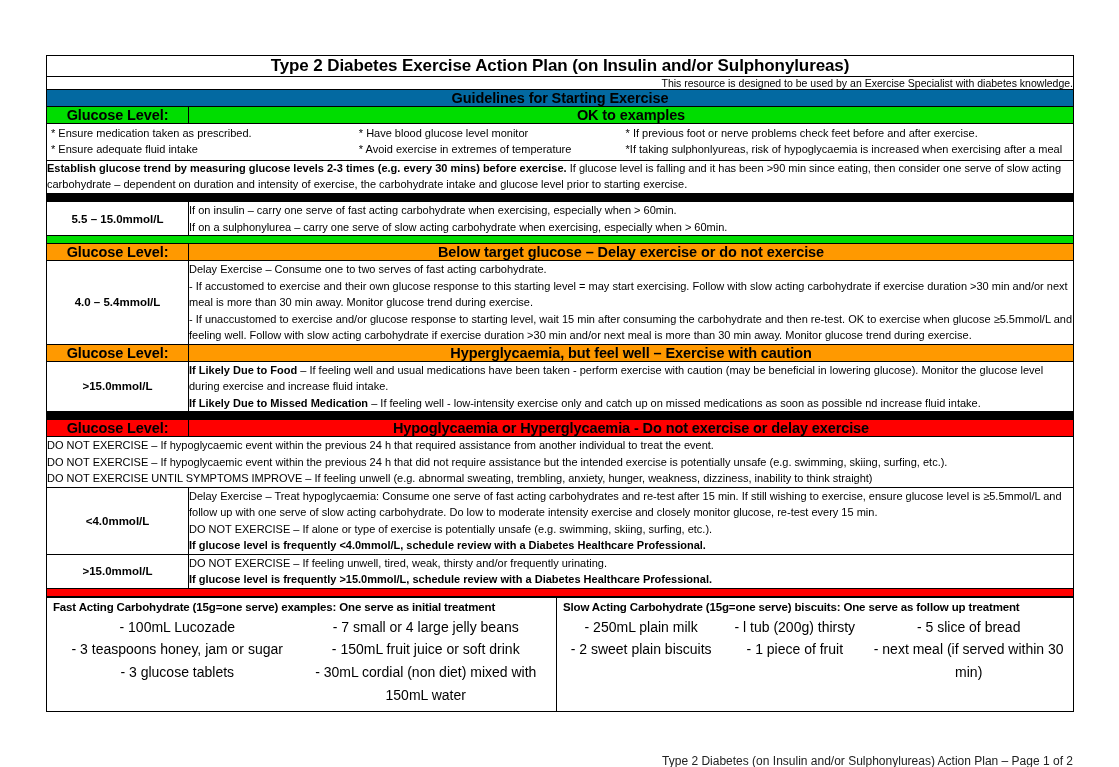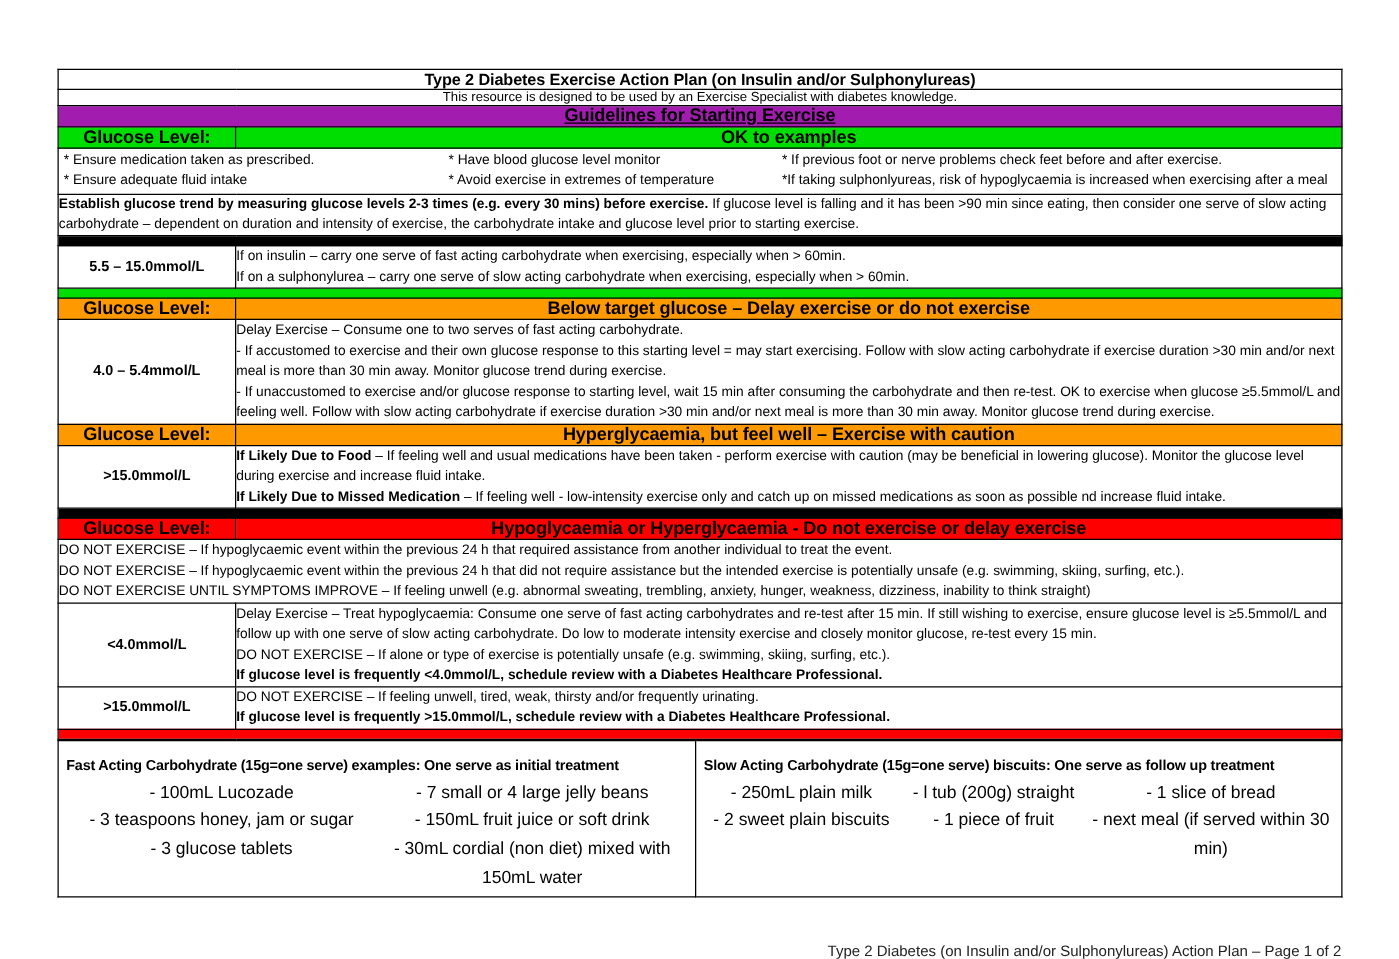--- a/index.html
+++ b/index.html
@@ -27,37 +27,37 @@
     table-layout: fixed;
   }
   table.doc td {
     border: 1px solid #000000;
     padding: 0;
     vertical-align: middle;
   }
   .title-cell {
     text-align: center;
     font-weight: bold;
-    font-size: 13px;
+    font-size: 17px;
     padding: 3px 2px 4px 2px;
     letter-spacing: -0.1px;
   }
   .subtitle-cell {
-    text-align: center;
+    text-align: right;
     font-size: 10.5px;
     padding: 2px 2px 3px 2px;
   }
   .band {
     text-align: center;
     font-weight: bold;
     font-size: 14.5px;
     padding: 2px 2px 3px 2px;
     letter-spacing: -0.1px;
   }
-  .band-cyan { background: #a21caf; text-decoration: underline; }
+  .band-cyan { background: #0369a1; }
   .band-green { background: #00DD00; }
   .band-orange { background: #FF9900; }
   .band-red { background: #FF0000; }
 
   .lvl-label {
     text-align: center;
     font-weight: bold;
     font-size: 14.5px;
     padding: 2px 2px 3px 2px;
     letter-spacing: -0.1px;
@@ -114,21 +114,21 @@
     margin-top: 0;
   }
   table.carb {
     width: 100%;
     border-collapse: collapse;
     table-layout: fixed;
   }
   table.carb td {
     border: 1px solid #000000;
     vertical-align: top;
-    padding: 14px 6px 5px 6px;
+    padding: 3px 6px 5px 6px;
   }
   .carb-head {
     font-weight: bold;
     font-size: 11.5px;
     padding-bottom: 3px;
     letter-spacing: -0.15px;
   }
   .carb-rows { display: block; font-size: 14px; line-height: 1.62; text-align: center; }
   .carb-row { display: flex; }
   .carb-c1 { width: 50%; }
@@ -301,22 +301,22 @@
               <div class="carb-c1">- 3 glucose tablets</div>
               <div class="carb-c2">- 30mL cordial (non diet) mixed with 150mL water</div>
             </div>
           </div>
         </td>
         <td>
           <div class="carb-head">Slow Acting Carbohydrate (15g=one serve) biscuits: One serve as follow up treatment</div>
           <div class="carb-rows">
             <div class="carb-row">
               <div class="carb-s1">- 250mL plain milk</div>
-              <div class="carb-s2">- l tub (200g) straight</div>
-              <div class="carb-s3">- 1 slice of bread</div>
+              <div class="carb-s2">- l tub (200g) thirsty</div>
+              <div class="carb-s3">- 5 slice of bread</div>
             </div>
             <div class="carb-row">
               <div class="carb-s1">- 2 sweet plain biscuits</div>
               <div class="carb-s2">- 1 piece of fruit</div>
               <div class="carb-s3">- next meal (if served within 30 min)</div>
             </div>
             <div class="carb-row">
               <div class="carb-s1">&nbsp;</div>
               <div class="carb-s2">&nbsp;</div>
               <div class="carb-s3">&nbsp;</div>

